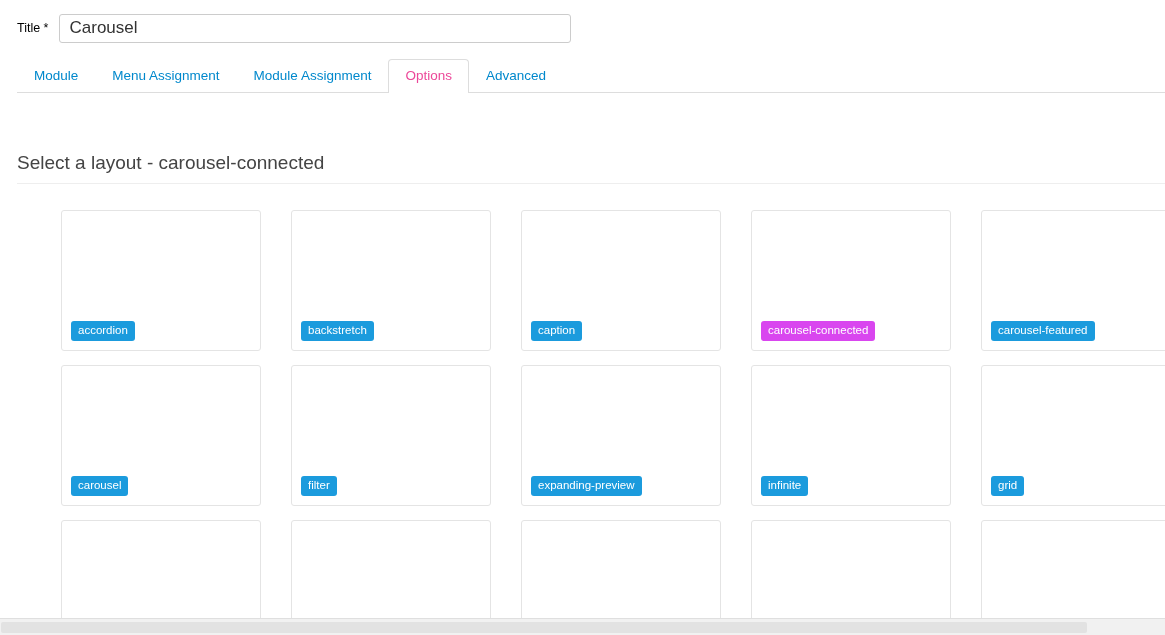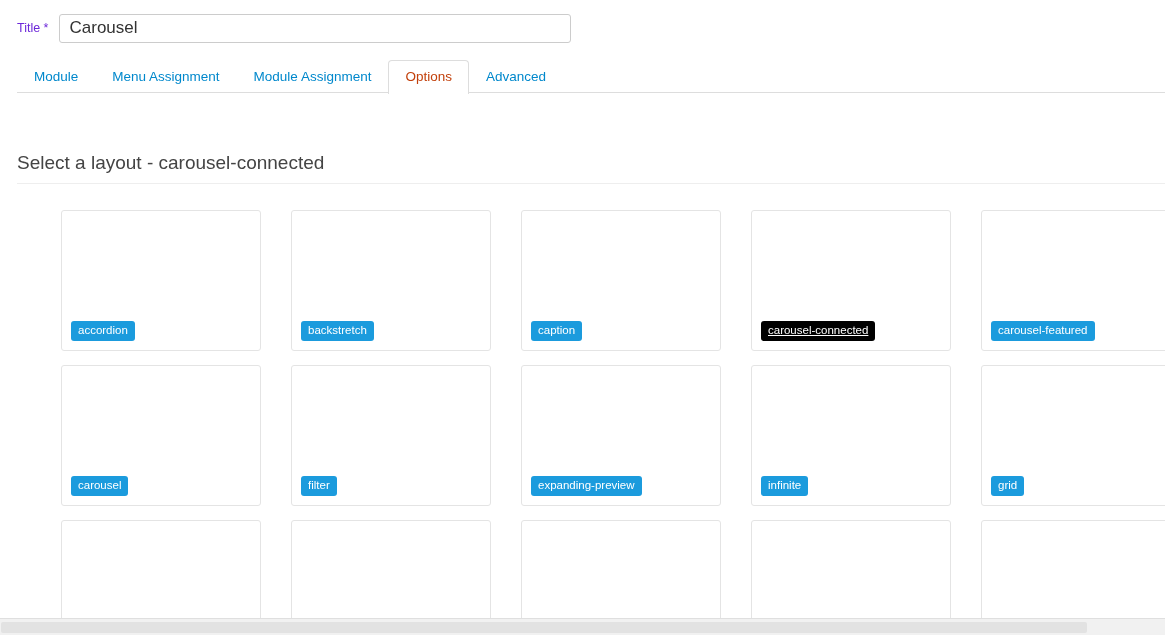--- a/index.html
+++ b/index.html
@@ -20,21 +20,21 @@
   .title-row {
     position: absolute;
     left: 0;
     top: 13px;
     display: flex;
     align-items: center;
     height: 30px;
   }
   .title-label {
     font-size: 12.5px;
-    color: #6d28d9;
+    color: #000000;
     margin-left: 17px;
     margin-right: 10px;
     white-space: nowrap;
   }
   .title-input {
     width: 512px;
     height: 29px;
     box-sizing: border-box;
     border: 1px solid #cccccc;
     border-radius: 3px;
@@ -47,21 +47,21 @@
   }
 
   
   .tabs {
     position: absolute;
     left: 17px;
     top: 60px;
     width: 1148px;
     height: 33px;
     display: flex;
-    align-items: center;
+    align-items: flex-end;
   }
   .tabs::after {
     content: "";
     position: absolute;
     left: 0;
     right: 0;
     bottom: 0;
     height: 1px;
     background: #dddddd;
   }
@@ -73,21 +73,21 @@
     padding: 8px 16px 9px 16px;
     line-height: 16px;
     border: 1px solid transparent;
     border-bottom: none;
     border-radius: 4px 4px 0 0;
     background: transparent;
     cursor: pointer;
     white-space: nowrap;
   }
   .tab.active {
-    color: #c2410c;
+    color: #ec4899;
     background: #ffffff;
     border-color: #dddddd;
     cursor: default;
     box-shadow: 0 1px 0 0 #ffffff;
   }
 
   
   .section-heading {
     position: absolute;
     left: 17px;
@@ -142,22 +142,21 @@
     bottom: 9px;
     font-size: 11.5px;
     line-height: 13px;
     color: #ffffff;
     background: #1b9bdd;
     border-radius: 3px;
     padding: 3px 7px 4px 7px;
     white-space: nowrap;
   }
   .layout-card.selected .layout-badge {
-    background: #000000;
-    text-decoration: underline;
+    background: #d946ef;
   }
 
   
   .h-scrollbar {
     position: absolute;
     left: 0;
     bottom: 0;
     width: 1165px;
     height: 17px;
     background: #f1f1f1;

